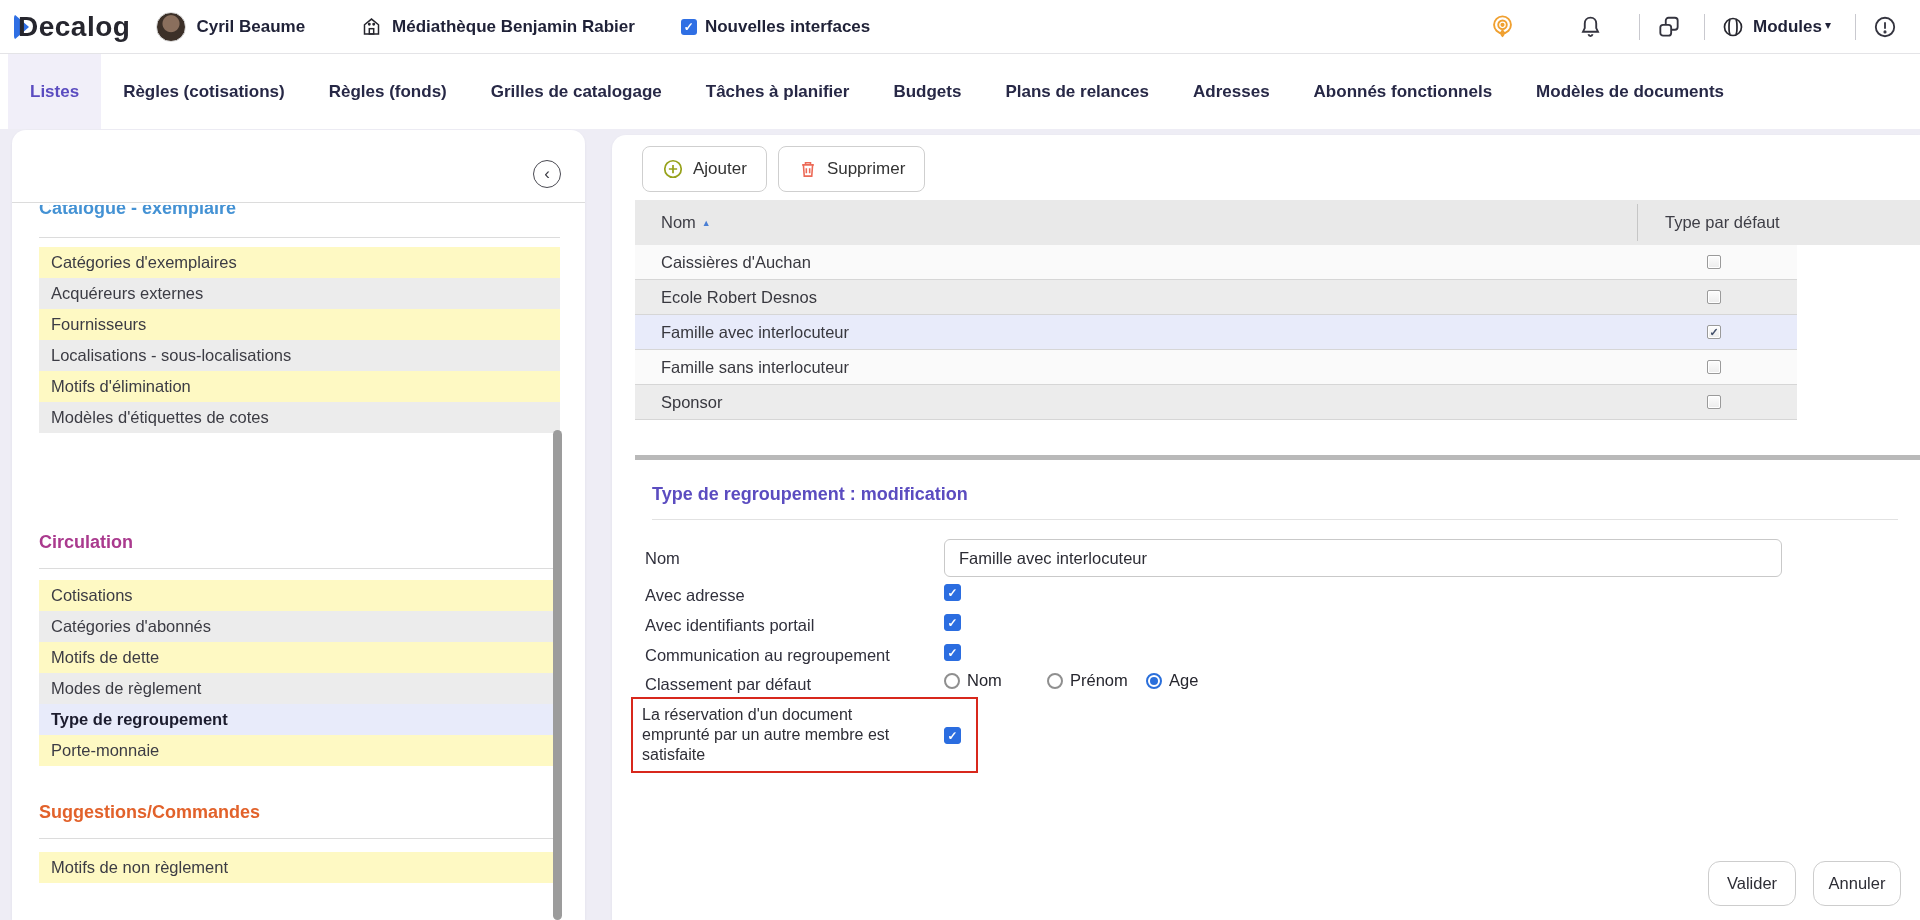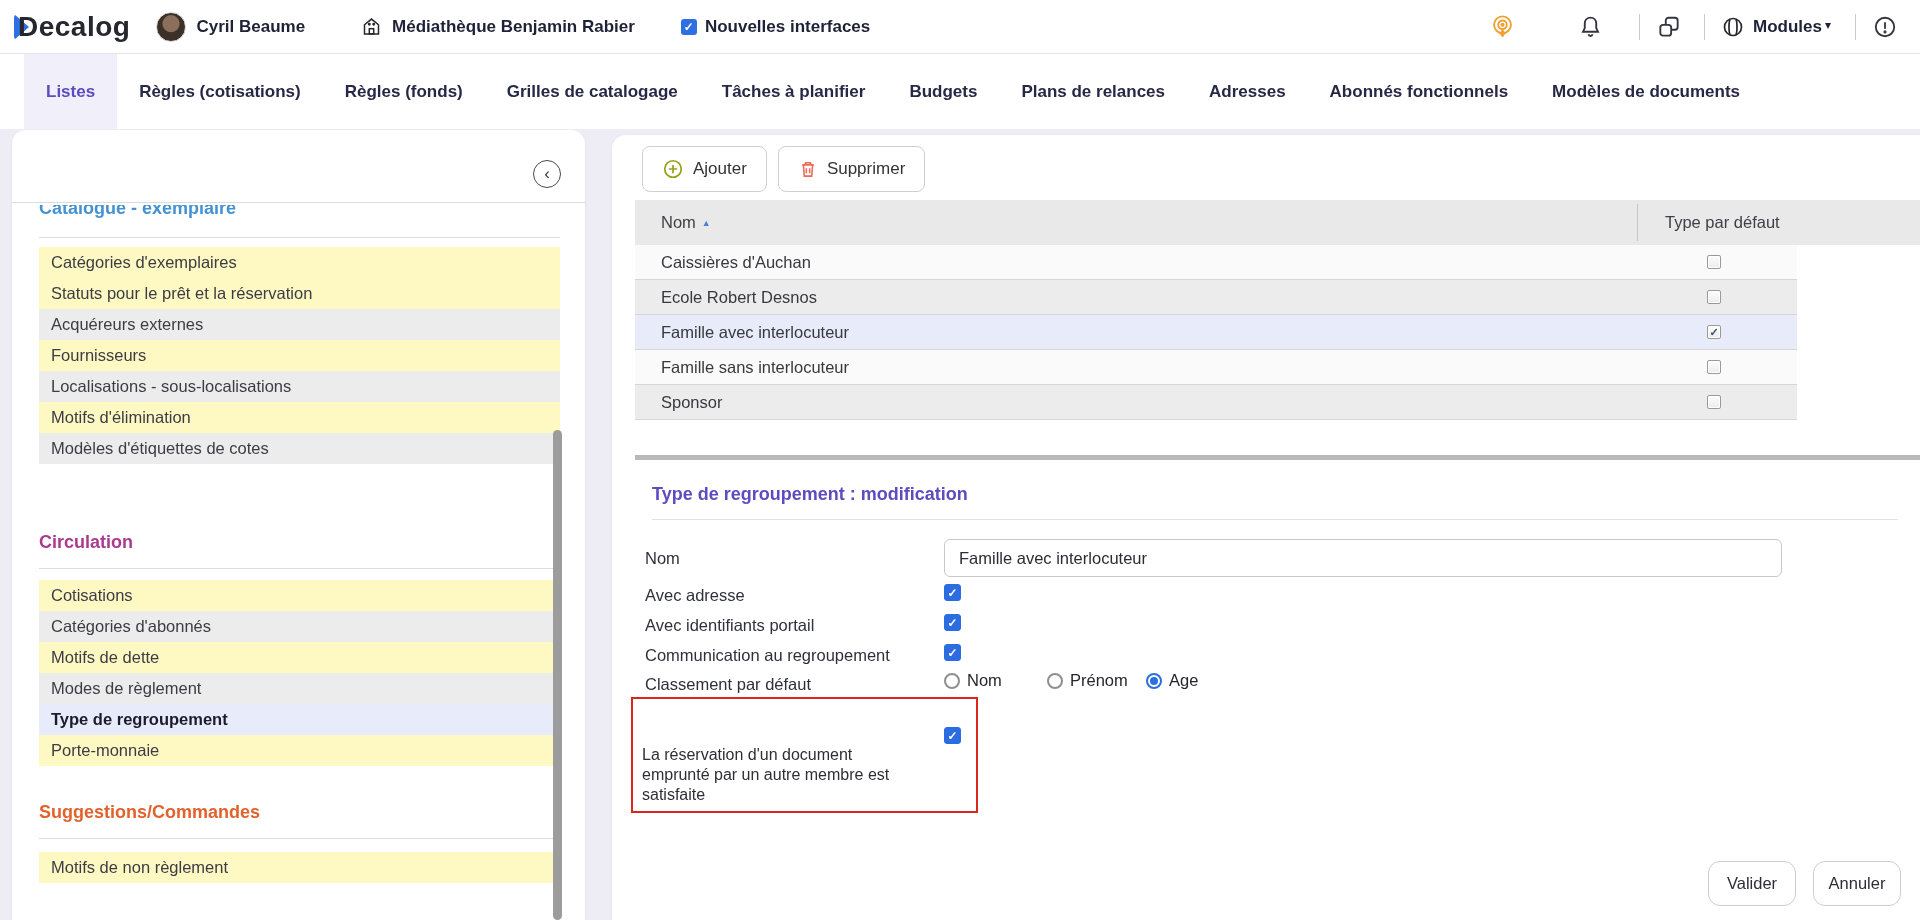--- a/index.html
+++ b/index.html
@@ -21,21 +21,21 @@
   .lib-icon { margin-left:56px; }
   .hcb { width:16px; height:16px; border-radius:3px; background:#2f6fe4; color:#fff; font-size:12px; font-weight:bold;
          display:inline-flex; align-items:center; justify-content:center; margin-left:46px; }
   .hcb::after { content:"✓"; }
   .hsep { width:1px; height:26px; background:#c9c9cf; }
   .modules-grp { display:flex; align-items:center; cursor:pointer; }
   .modules-label { font-weight:bold; font-size:17px; color:#1f2137; margin-left:8px; }
   .caret { font-size:12px; color:#1f2137; margin-left:3px; margin-top:-4px; }
 
   
-  .tabbar { position:absolute; left:0; top:54px; width:1920px; height:75px; background:#fff; display:flex; padding-left:24px; z-index:4; }
+  .tabbar { position:absolute; left:0; top:54px; width:1920px; height:75px; background:#fff; display:flex; padding-left:8px; z-index:4; }
   .tab { height:75px; line-height:75px; padding:0 22px; font-size:17px; font-weight:600; color:#272846; cursor:pointer; white-space:nowrap; }
   .tab.on { background:#f1eff9; color:#5b4cc0; font-weight:bold; }
 
   
   .card { position:absolute; background:#fff; box-shadow:0 1px 3px rgba(40,40,80,.06); }
   .sidebar { left:12px; top:130px; width:573px; height:790px; border-radius:14px 14px 0 0; overflow:hidden; }
   .main { left:612px; top:135px; width:1308px; height:785px; border-radius:14px 0 0 0; overflow:hidden; }
 
   
   .side-head { height:73px; border-bottom:1px solid #dcdcdc; position:relative; }
@@ -82,21 +82,21 @@
                padding:0 14px; font-size:16.5px; color:#2c2c34; font-family:inherit; background:#fff; }
   .bluecb { position:absolute; left:332px; width:17px; height:17px; border-radius:3px; border:1px solid #2b6de0; background:#fff; cursor:pointer; }
   .bluecb.on { background:#2b6de0; }
   .bluecb.on::after { content:"✓"; color:#fff; font-size:12px; font-weight:bold; display:block; text-align:center; line-height:16px; }
   .radio-row { position:absolute; top:536px; display:flex; align-items:center; }
   .radio { width:16px; height:16px; border-radius:50%; border:2px solid #8f8f8f; background:#fff; position:relative; cursor:pointer; }
   .radio.on { border-color:#2a6fdb; }
   .radio.on::after { content:""; position:absolute; left:2px; top:2px; width:8px; height:8px; border-radius:50%; background:#2a6fdb; }
   .radio-lbl { font-size:16.5px; color:#26262e; margin-left:7px; white-space:nowrap; }
   .hl-box { position:absolute; left:19px; top:562px; width:347px; min-height:74px; border:2px solid #d8281c; display:flex; align-items:center; }
-  .hl-text { width:292px; padding:6px 4px 6px 9px; font-size:16px; line-height:20px; color:#2e2e36;margin-top:40px; }
+  .hl-text { width:292px; padding:6px 4px 6px 9px; font-size:16px; line-height:20px; color:#2e2e36; }
   .hl-box .bluecb { left:311px; top:28px; }
   .actions { position:absolute; left:1096px; top:726px; display:flex; gap:17px; }
   .abtn { height:45px; padding:0 6px; min-width:88px; background:#fff; border:1px solid #cdcdcd; border-radius:12px;
           font-size:16.5px; color:#2e2e36; font-family:inherit; cursor:pointer; }
   svg { display:block; }
 </style>
 </head>
 <body>
 
 <div id="screen">
@@ -182,21 +182,20 @@
         <span>‹</span>
       </div>
     </div>
     <div class="side-clip">
       <span>Catalogue - exemplaire</span>
     </div>
     <div class="side-divider" style="top:107px"></div>
 
     <div class="side-list" style="top:117px">
       <div class="side-item">Catégories d'exemplaires</div>
-      <div class="side-item">Statuts pour le prêt et la réservation</div>
       <div class="side-item alt">Acquéreurs externes</div>
       <div class="side-item">Fournisseurs</div>
       <div class="side-item alt">Localisations - sous-localisations</div>
       <div class="side-item">Motifs d'élimination</div>
       <div class="side-item alt">Modèles d'étiquettes de cotes</div>
     </div>
 
     <div class="side-title circulation" style="top:402px">Circulation</div>
     <div class="side-divider" style="top:438px"></div>
     <div class="side-list" style="top:450px">

